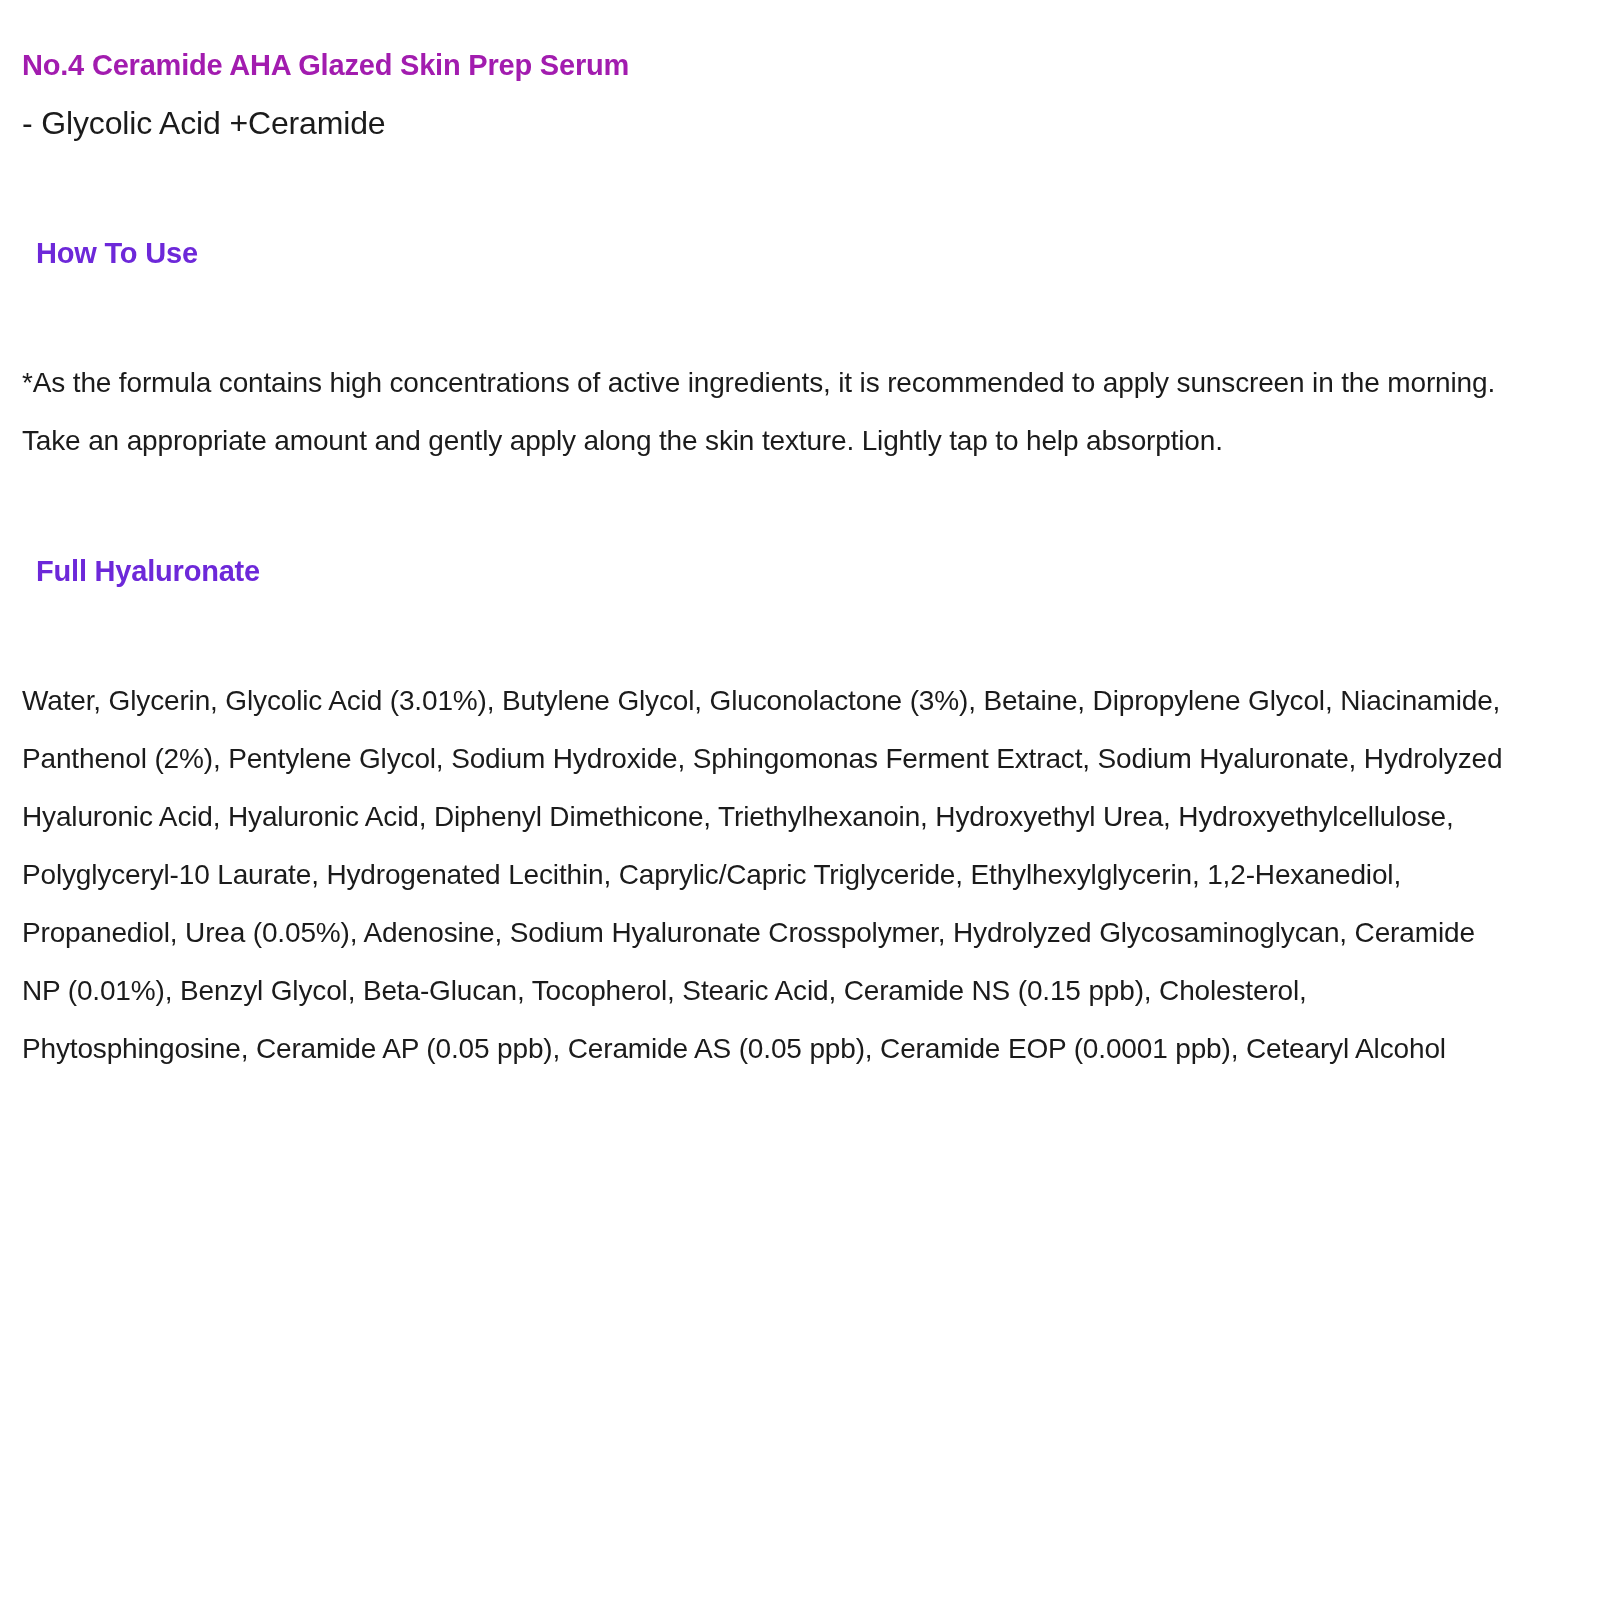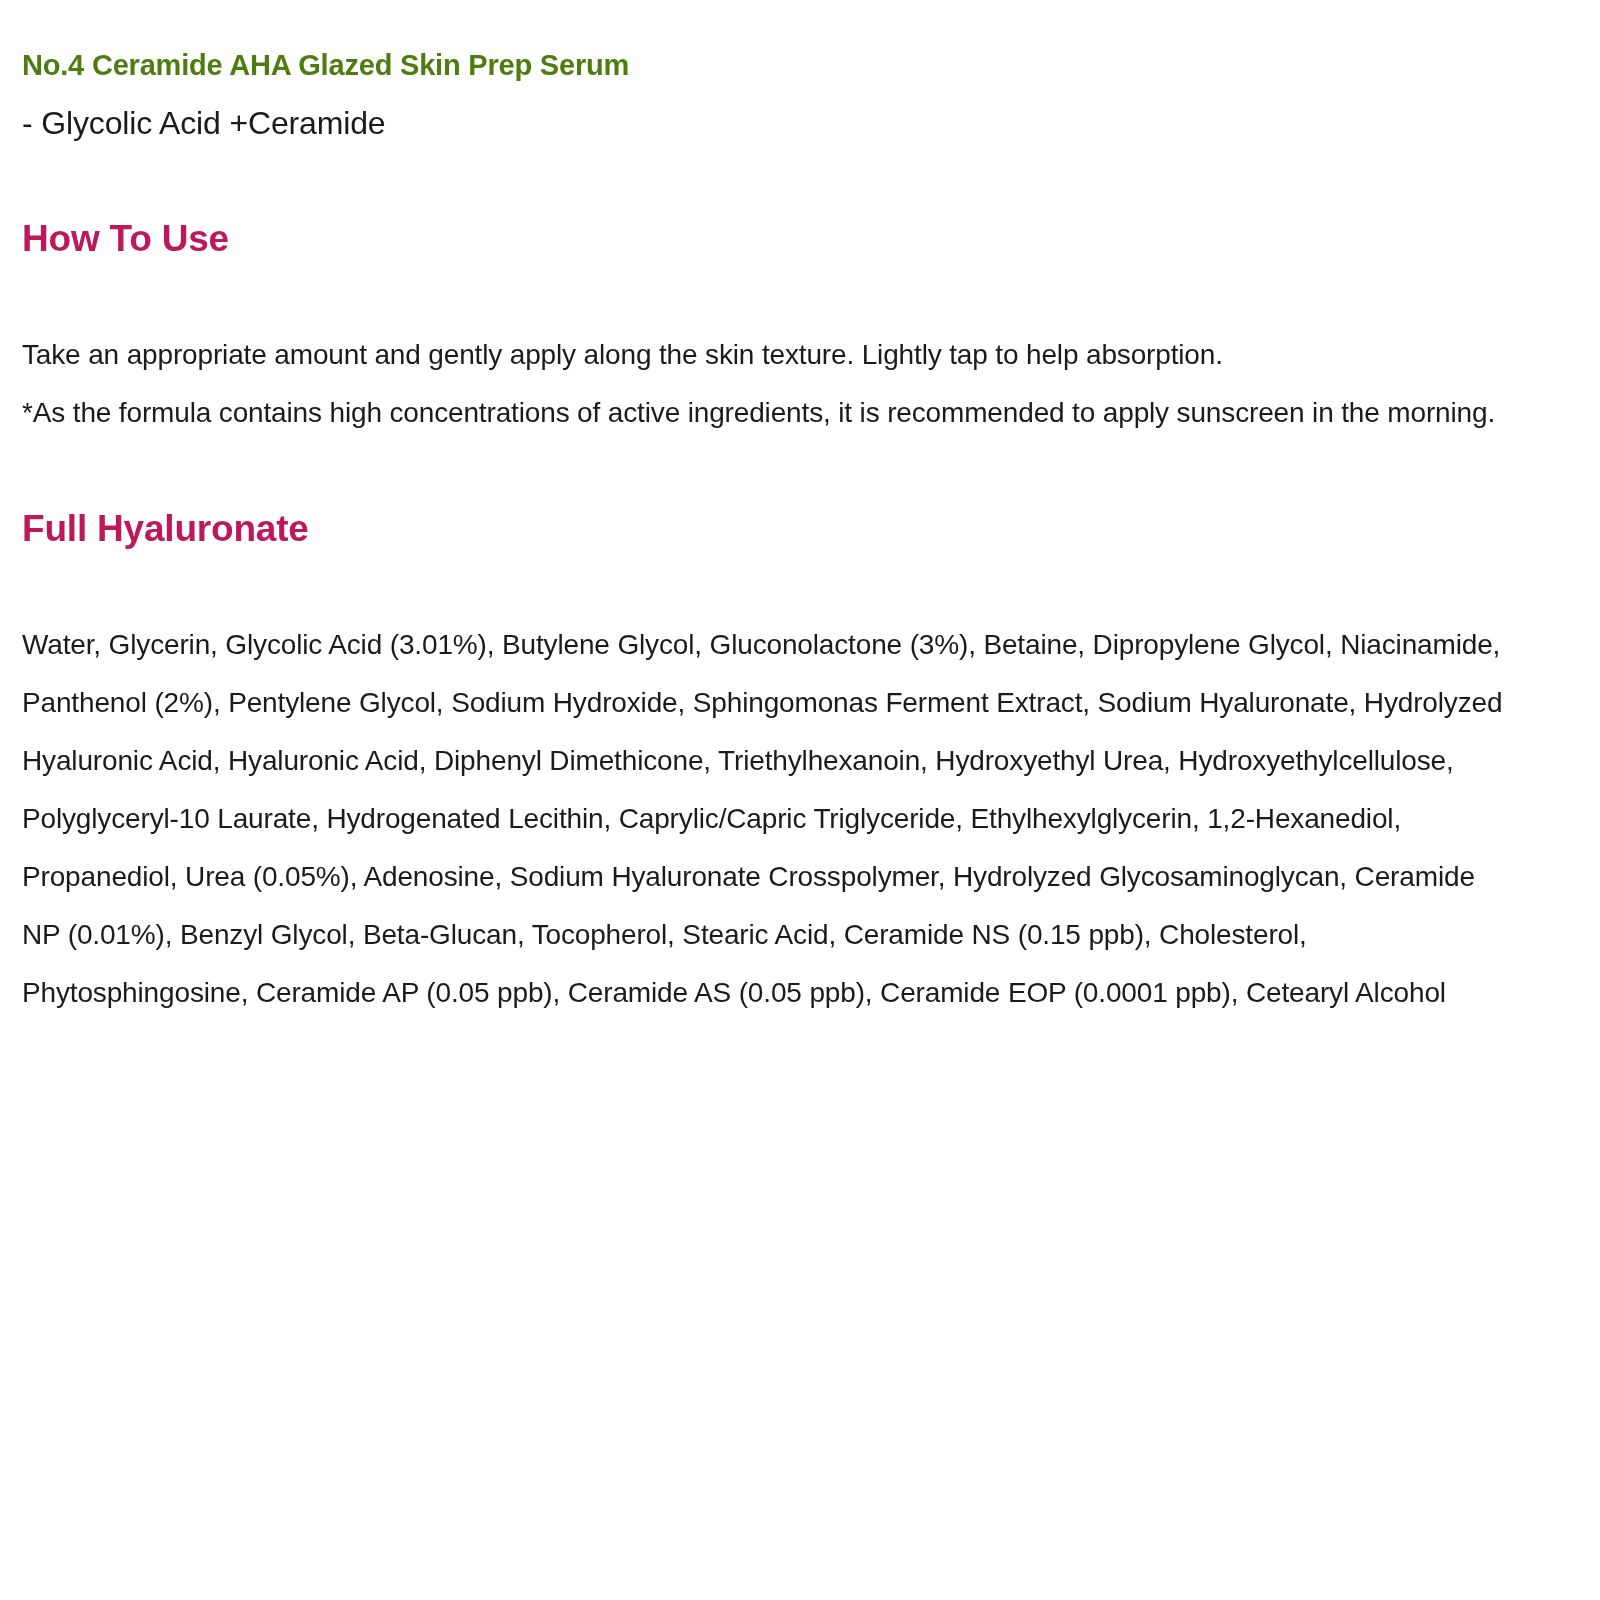--- a/index.html
+++ b/index.html
@@ -26,29 +26,29 @@
     letter-spacing: -0.15px;
     font-weight: 400;
     color: #1b1b1b;
   }
   .title {
     margin: 0;
     font-size: 29px;
     line-height: 58px;
     font-weight: 700;
     letter-spacing: -0.2px;
-    color: #4d7c0f;
+    color: #a21caf;
   }
   .section-heading {
-    margin: 0;
-    font-size: 37px;
+    margin: 14px;
+    font-size: 29px;
     line-height: 58px;
     font-weight: 700;
     letter-spacing: -0.2px;
-    color: #be185d;
+    color: #6d28d9;
   }
   .blank-line {
     height: 58px;
   }
   .para {
     margin: 0;
     font-size: 28px;
     line-height: 58px;
     letter-spacing: -0.15px;
     font-weight: 400;
@@ -65,23 +65,23 @@
 
   <p class="line">- Glycolic Acid +Ceramide</p>
 
 
   <div class="blank-line"></div>
 
   <h2 class="section-heading">How To Use</h2>
 
   <div class="blank-line"></div>
 
+  <p class="para">*As the formula contains high concentrations of active ingredients, it is recommended to apply sunscreen in the morning.</p>
+
   <p class="para">Take an appropriate amount and gently apply along the skin texture. Lightly tap to help absorption.</p>
-
-  <p class="para">*As the formula contains high concentrations of active ingredients, it is recommended to apply sunscreen in the morning.</p>
 
 
   <div class="blank-line"></div>
 
   <h2 class="section-heading">Full Hyaluronate</h2>
 
   <div class="blank-line"></div>
 
   <p class="para">Water, Glycerin, Glycolic Acid (3.01%), Butylene Glycol, Gluconolactone (3%), Betaine, Dipropylene Glycol, Niacinamide, Panthenol (2%), Pentylene Glycol, Sodium Hydroxide, Sphingomonas Ferment Extract, Sodium Hyaluronate, Hydrolyzed Hyaluronic Acid, Hyaluronic Acid, Diphenyl Dimethicone, Triethylhexanoin, Hydroxyethyl Urea, Hydroxyethylcellulose, Polyglyceryl-10 Laurate, Hydrogenated Lecithin, Caprylic/Capric Triglyceride, Ethylhexylglycerin, 1,2-Hexanediol, Propanediol, Urea (0.05%), Adenosine, Sodium Hyaluronate Crosspolymer, Hydrolyzed Glycosaminoglycan, Ceramide NP (0.01%), Benzyl Glycol, Beta-Glucan, Tocopherol, Stearic Acid, Ceramide NS (0.15 ppb), Cholesterol, Phytosphingosine, Ceramide AP (0.05 ppb), Ceramide AS (0.05 ppb), Ceramide EOP (0.0001 ppb), Cetearyl Alcohol</p>
 

